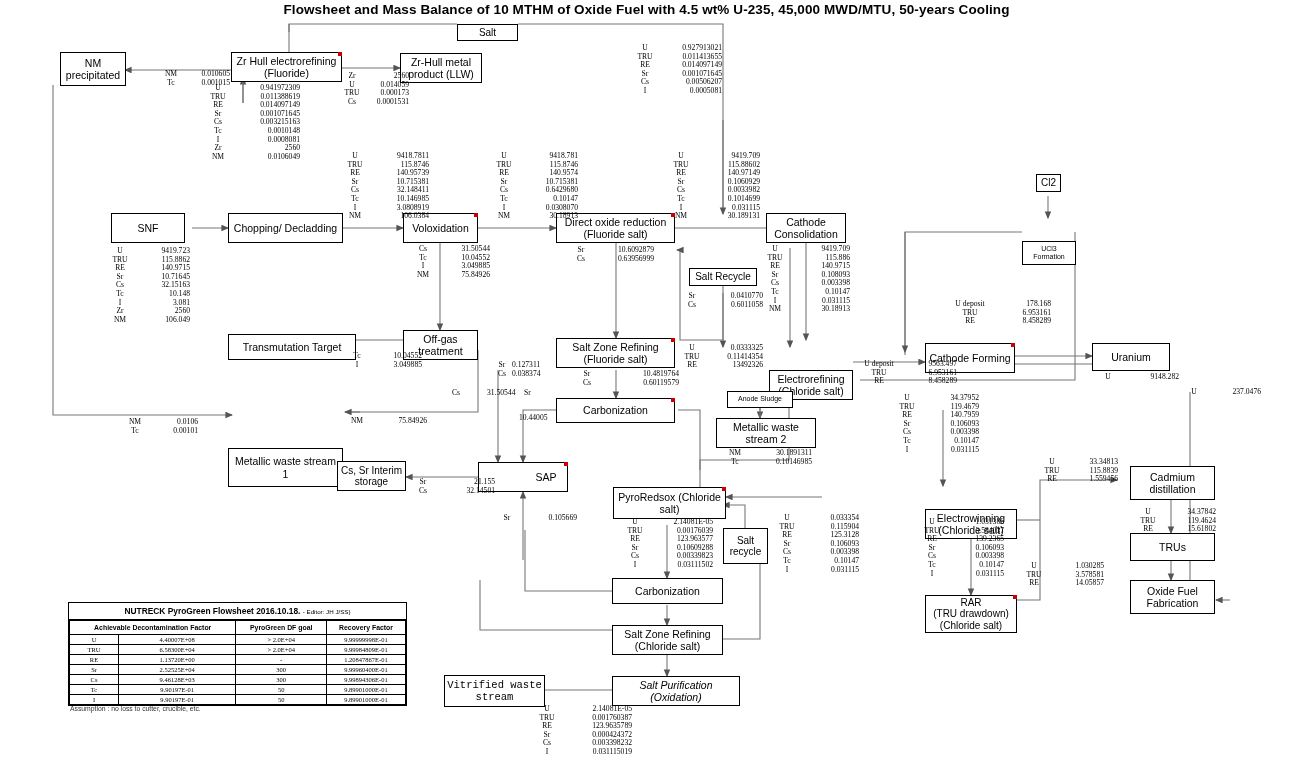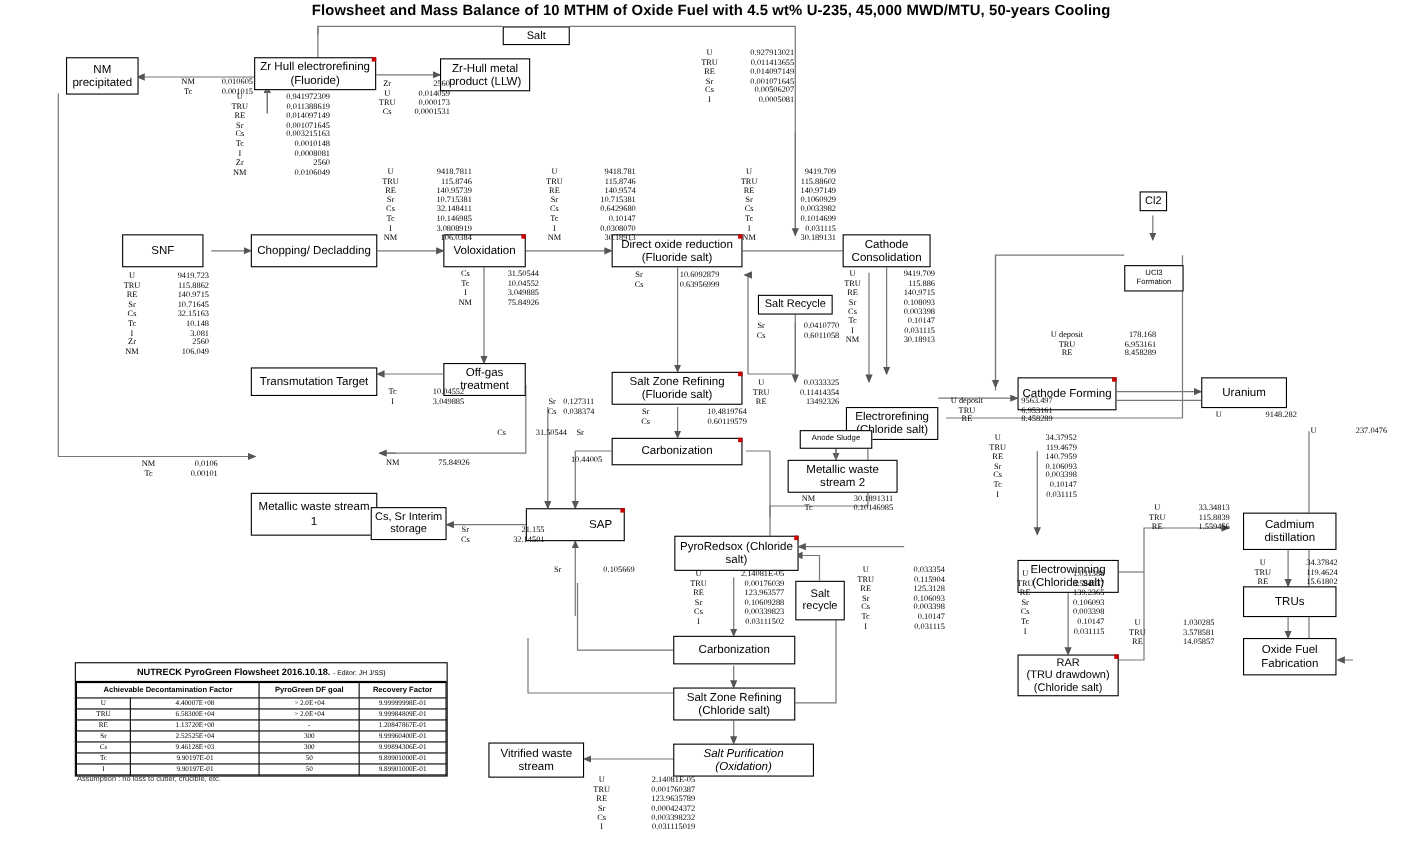--- a/index.html
+++ b/index.html
@@ -219,21 +219,21 @@
 
 <div class="box" style="left:925px;top:343px;width:90px;height:30px;">
   <span>Cathode Forming</span>
   </div>
 <div class="redcorner" style="left:1011px;top:343px;"></div>
 
 <div class="box" style="left:1092px;top:343px;width:78px;height:28px;">
   <span>Uranium</span>
   </div>
 
-<div class="box" style="left:228px;top:334px;width:115px;height:26px;">
+<div class="box" style="left:228px;top:334px;width:128px;height:26px;">
   <span>Transmutation Target</span>
   </div>
 
 <div class="box" style="left:403px;top:330px;width:75px;height:30px;white-space:pre-line;">
   <span>Off-gas
 treatment</span></div>
 
 <div class="box" style="left:228px;top:400px;width:115px;height:39px;margin-top:48px;">
   <span>Metallic waste stream 1</span>
   </div>
@@ -301,21 +301,21 @@
   </div>
 
 <div class="box" style="left:612px;top:625px;width:111px;height:30px;white-space:pre-line;">
   <span>Salt Zone Refining
 (Chloride salt)</span></div>
 
 <div class="box" style="left:612px;top:676px;width:128px;height:30px;white-space:pre-line;font-style:italic;">
   <span>Salt Purification
 (Oxidation)</span></div>
 
-<div class="box" style="left:444px;top:675px;width:87px;height:32px;white-space:pre-line;">
+<div class="box" style="left:444px;top:675px;width:101px;height:32px;white-space:pre-line;font-family:Liberation Mono, monospace;">
   <span>Vitrified waste
 stream</span></div>
 
 <div class="tbl" style="left:160px;top:70px;grid-template-columns:26px 44px;">
   <span class="k">NM</span>
   <span class="v">0.010605</span>
   <span class="k">Tc</span>
   <span class="v">0.001015</span>
 </div>
 

